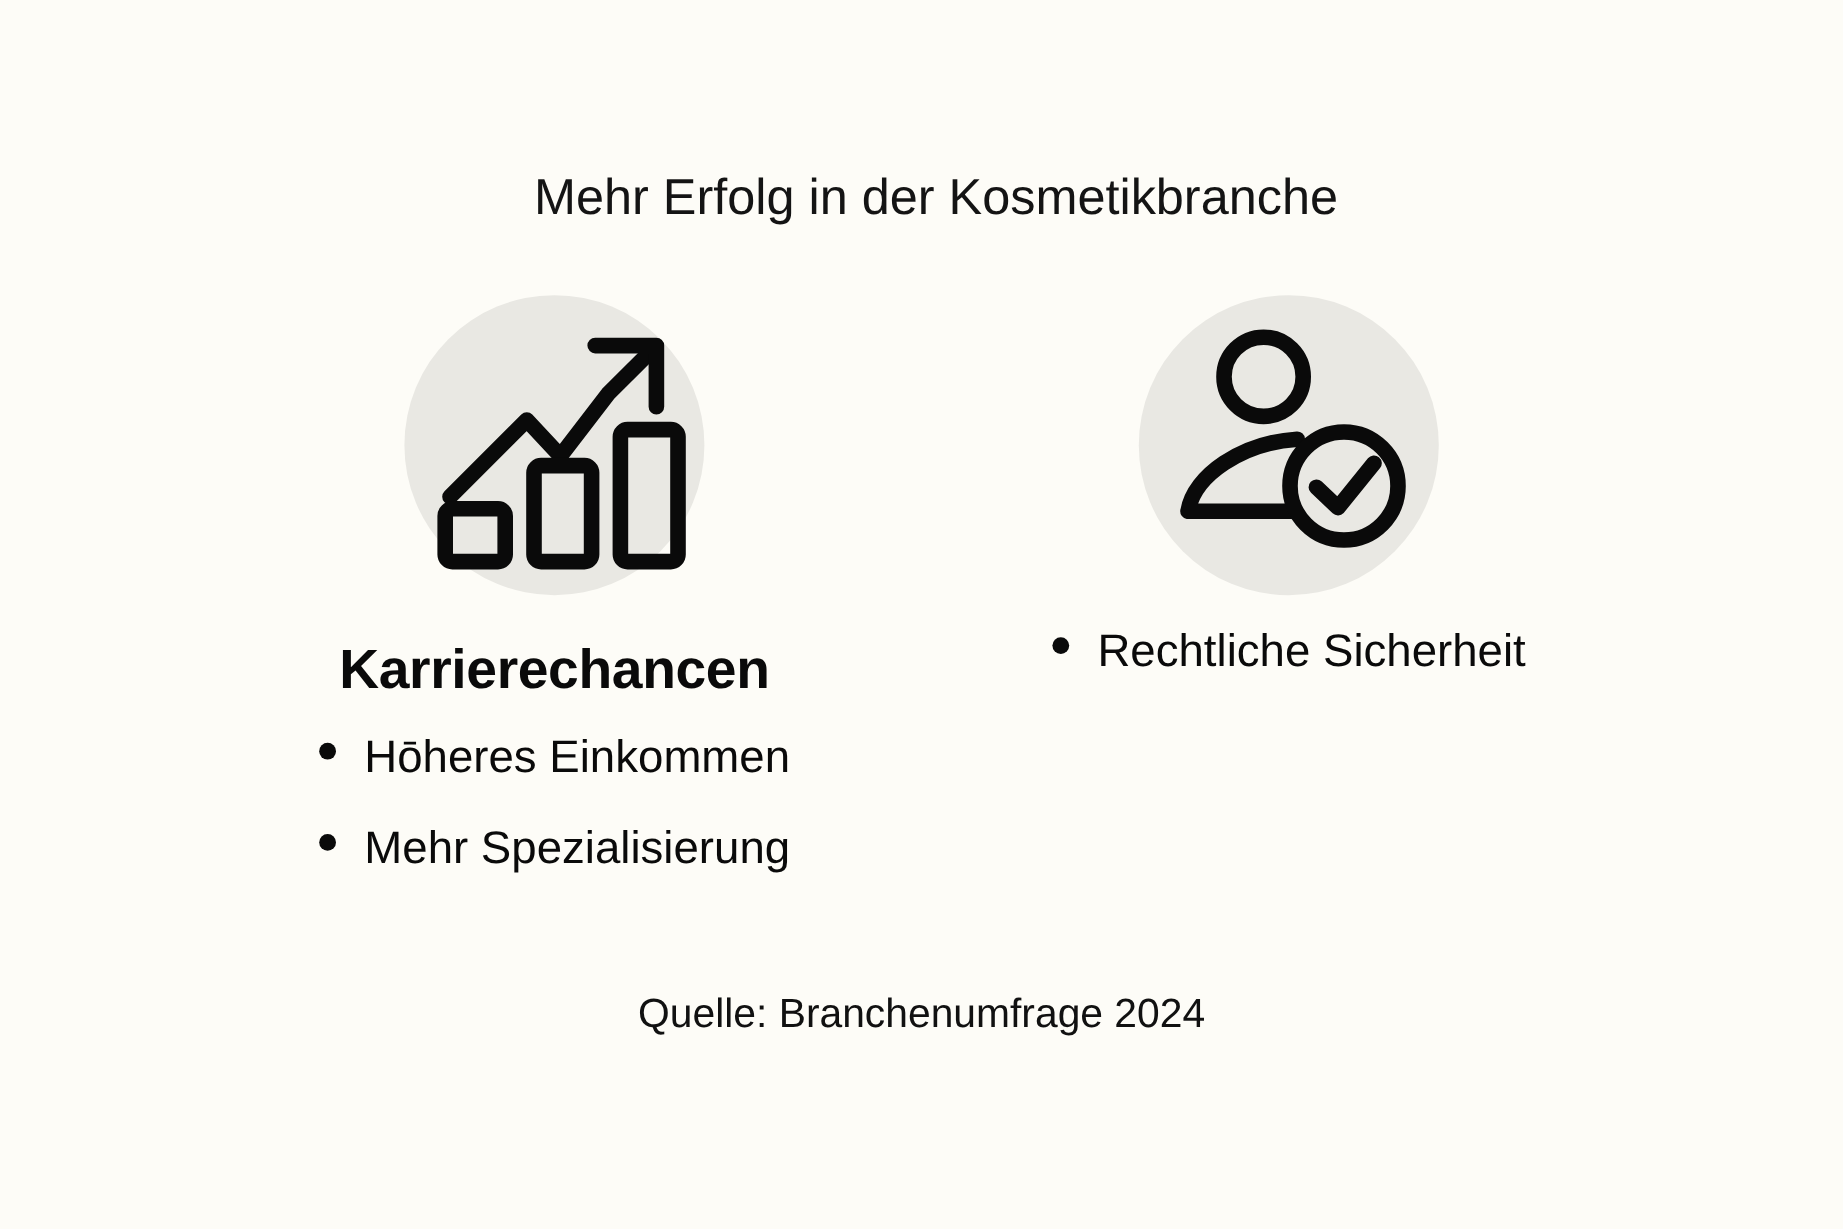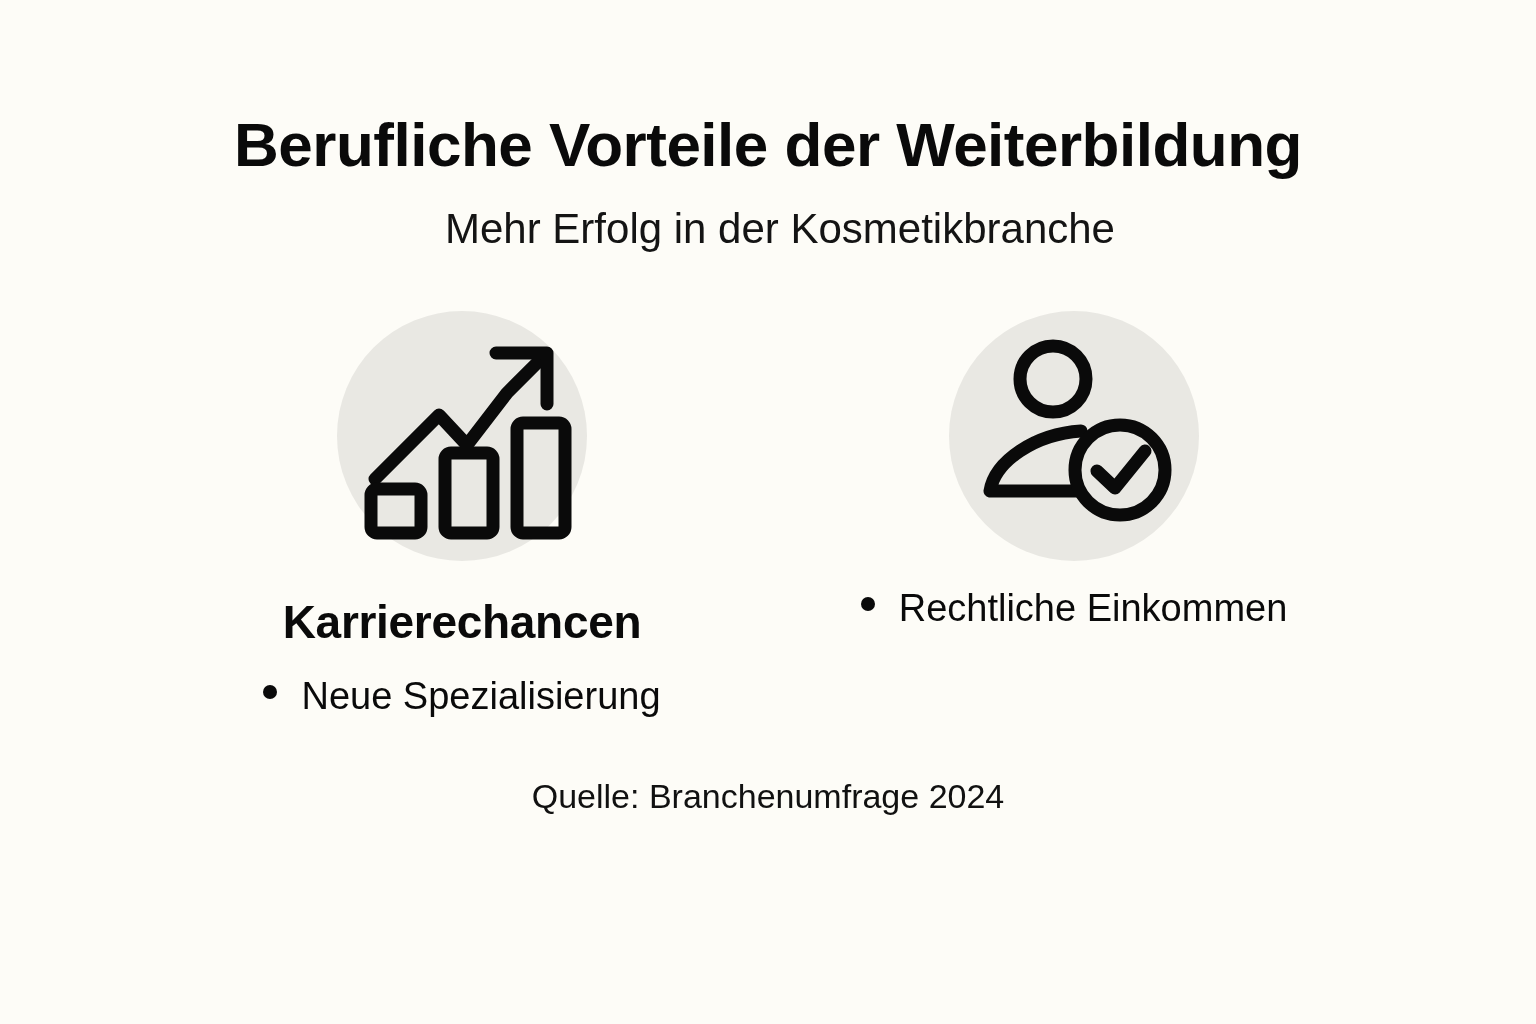--- a/index.html
+++ b/index.html
@@ -114,33 +114,32 @@
     background: #0A0A0A;
     display: inline-block;
     margin-right: 24px;
     position: relative;
     top: -10px;
     flex: none;
   }
 
   
   .footer {
-    margin-top: 62px;
+    margin-top: 100px;
     font-size: 34px;
     color: #111111;
     text-align: center;
   }
 </style>
 </head>
 <body>
 
 <div class="poster">
 
   <div class="header">
-    <h1 class="title">Berufliche Vorteile der Weiterbildung</h1>
     <div class="subtitle">Mehr Erfolg in der Kosmetikbranche</div>
   </div>
 
   <div class="columns">
 
     <div class="column">
 
       <div class="icon-circle">
         <svg width="210" height="210" viewBox="0 0 210 210" fill="none" stroke="#0A0A0A" stroke-width="13" stroke-linecap="round" stroke-linejoin="round">
 
@@ -154,21 +153,25 @@
 
           <rect x="160" y="92" width="48" height="110" rx="6"></rect>
         </svg>
       </div>
 
       <div class="col-heading">Karrierechancen</div>
 
       <ul class="bullet-list">
         <li class="bullet-item">
           <span class="bullet-dot"></span>
-          <span>Neue Spezialisierung</span>
+          <span>Hōheres Einkommen</span>
+        </li>
+        <li class="bullet-item">
+          <span class="bullet-dot"></span>
+          <span>Mehr Spezialisierung</span>
         </li>
       </ul>
     </div>
 
     <div class="column">
 
       <div class="icon-circle">
         <svg width="210" height="210" viewBox="0 0 210 210" fill="none" stroke="#0A0A0A" stroke-width="13" stroke-linecap="round" stroke-linejoin="round">
 
           <circle cx="84" cy="48" r="33"></circle>
@@ -178,21 +181,21 @@
           <circle cx="151" cy="139" r="45"></circle>
 
           <polyline points="128,140 146,157 176,120"></polyline>
         </svg>
       </div>
 
 
       <ul class="bullet-list">
         <li class="bullet-item">
           <span class="bullet-dot"></span>
-          <span>Rechtliche Einkommen</span>
+          <span>Rechtliche Sicherheit</span>
         </li>
       </ul>
     </div>
 
   </div>
 
   <div class="footer">Quelle: Branchenumfrage 2024</div>
 
 </div>
 

